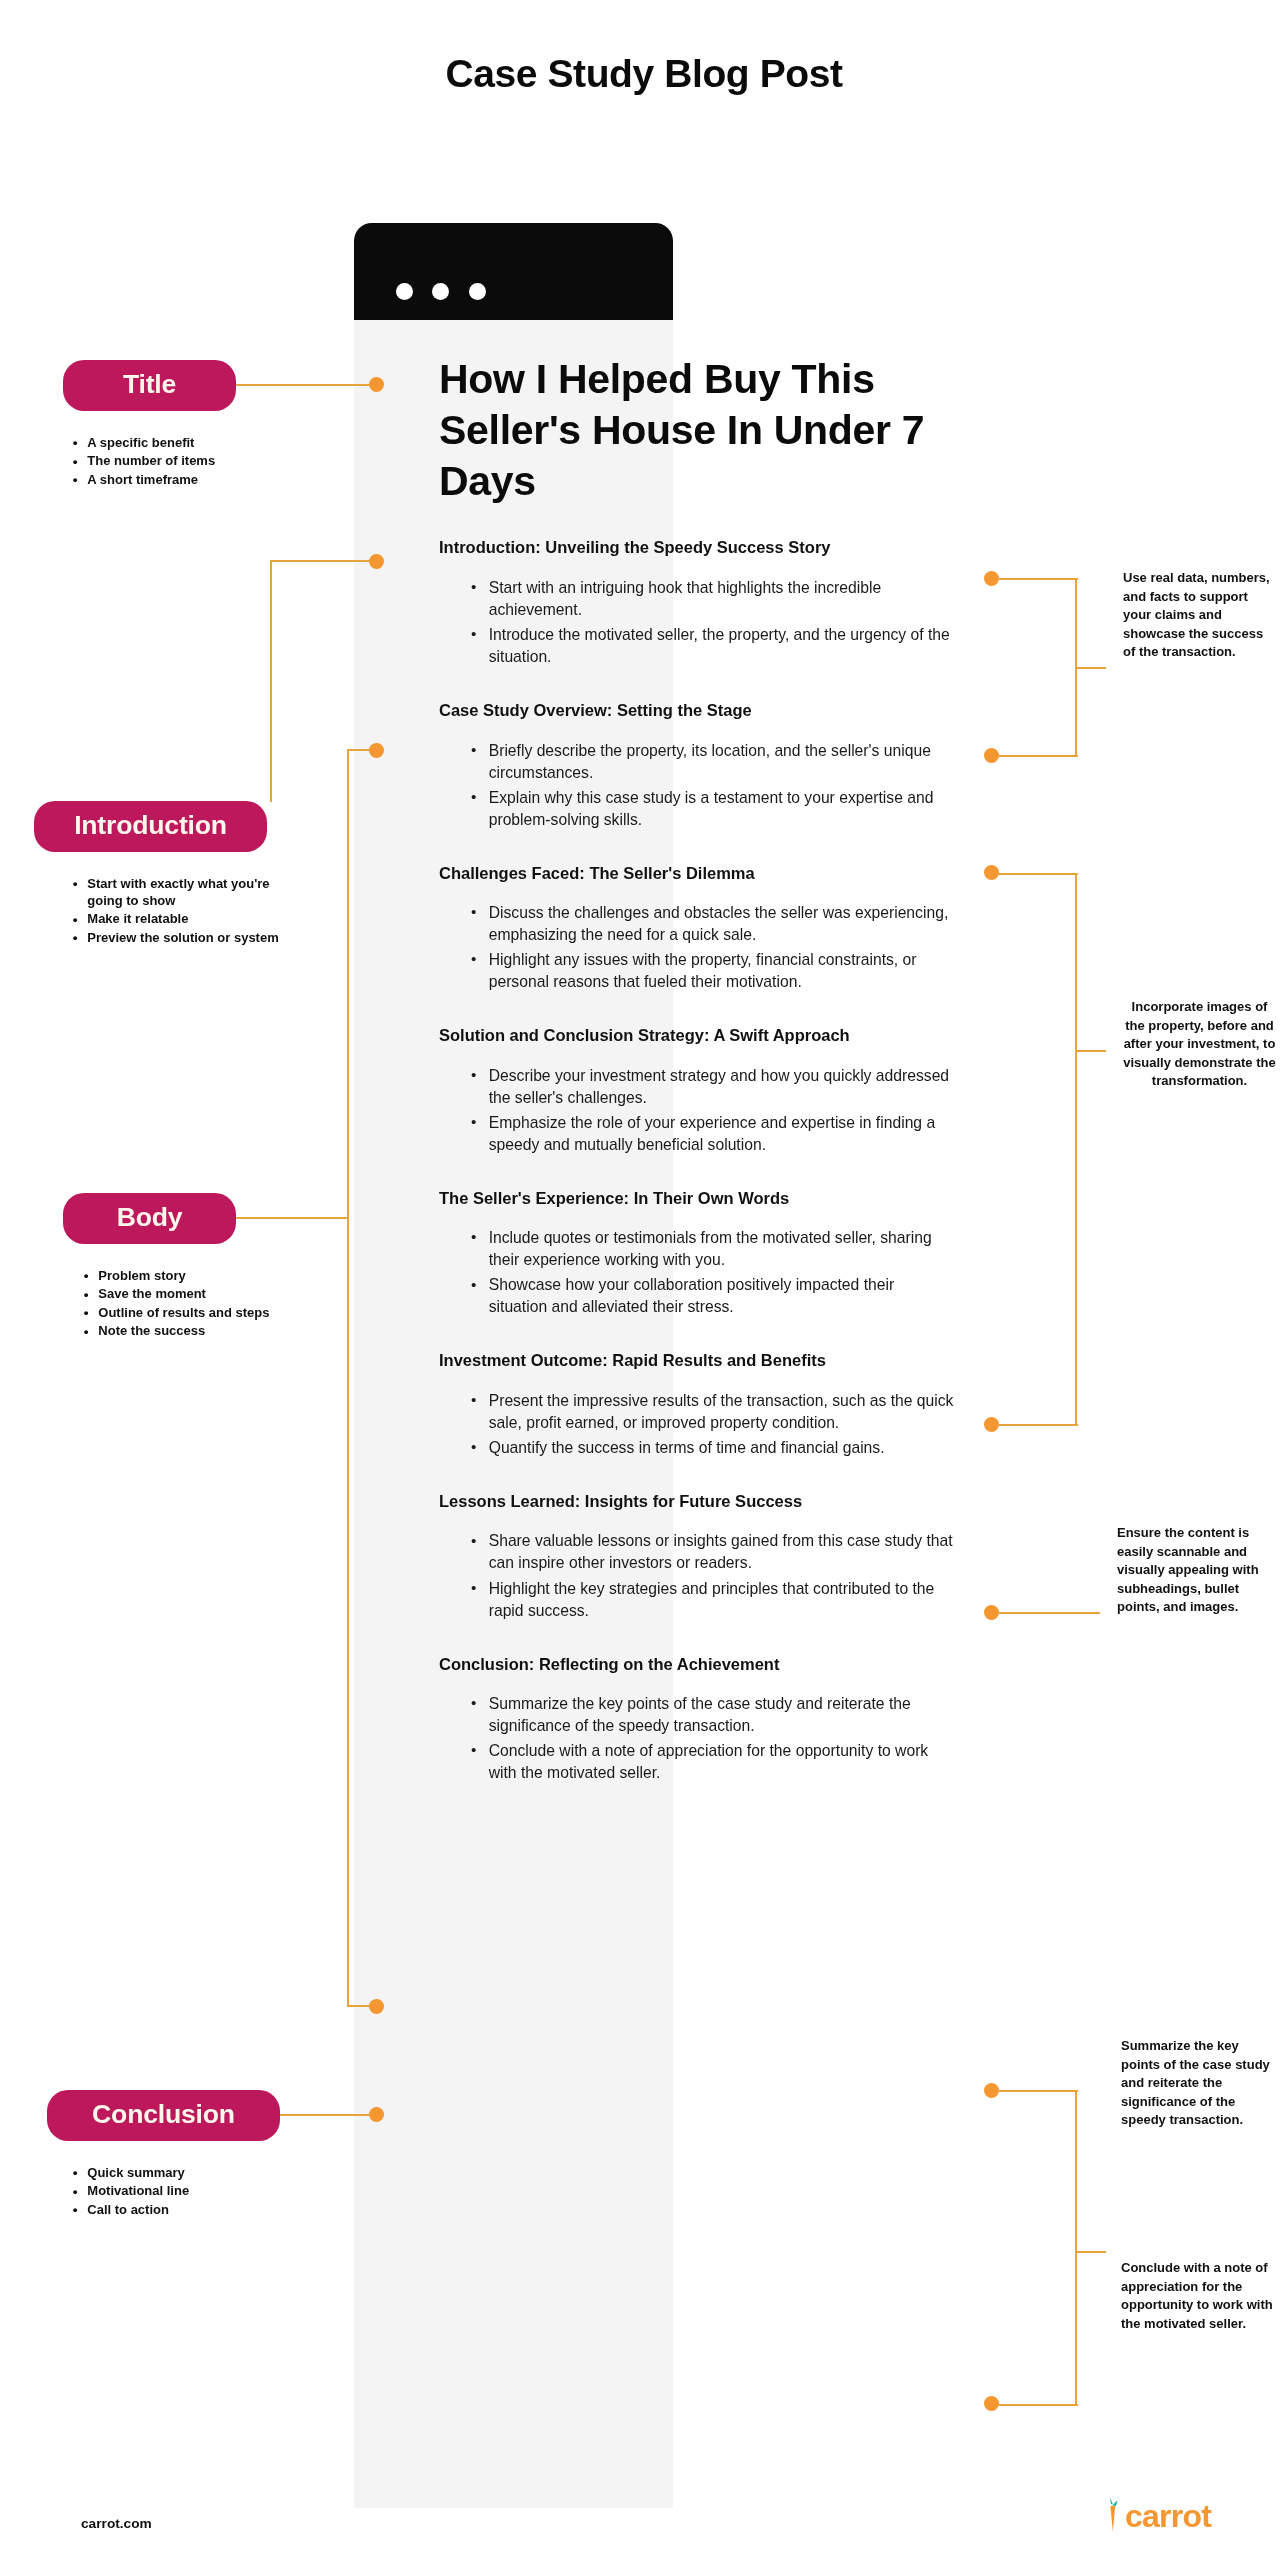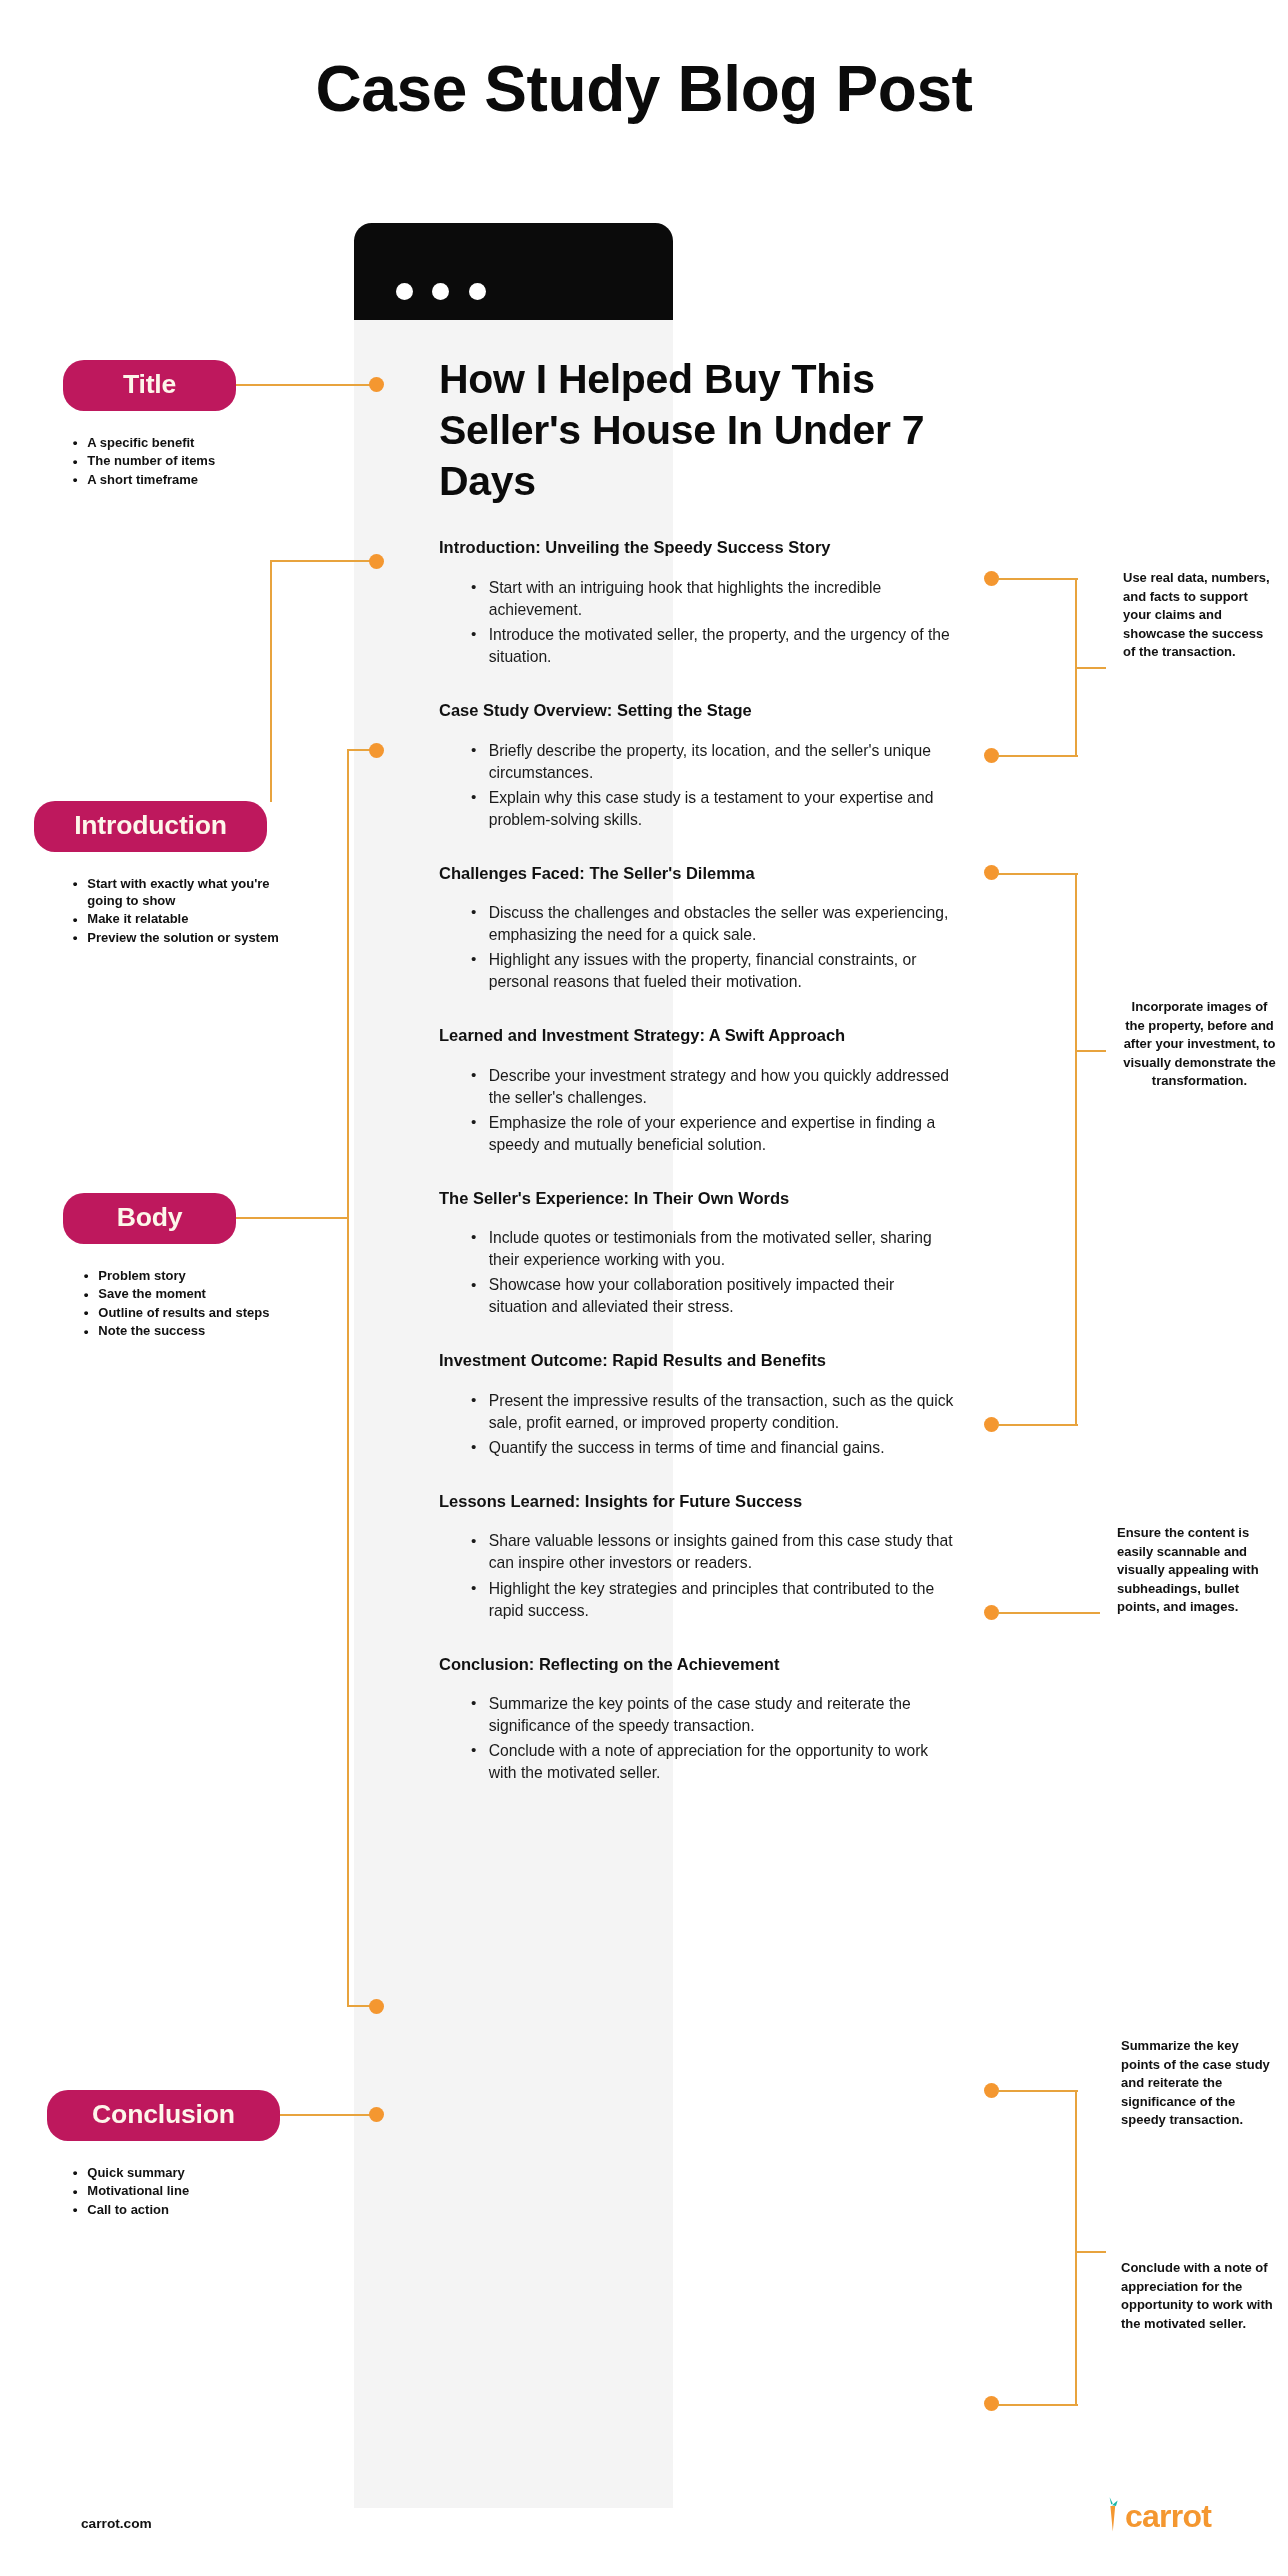--- a/index.html
+++ b/index.html
@@ -17,21 +17,21 @@
     background: #ffffff;
   }
 
   
   .page-title {
     position: absolute;
     top: 52px;
     left: 0;
     width: 1288px;
     text-align: center;
-    font-size: 64px;
+    font-size: 39px;
     font-weight: 700;
     letter-spacing: -0.4px;
     color: #0b0b0b;
   }
 
   
   .browser {
     position: absolute;
     left: 354px;
     top: 223px;
@@ -235,21 +235,21 @@
 
     <div class="sec">
       <div class="sec-head">Challenges Faced: The Seller's Dilemma</div>
       <ul class="sec-list">
         <li>Discuss the challenges and obstacles the seller was experiencing, emphasizing the need for a quick sale.</li>
         <li>Highlight any issues with the property, financial constraints, or personal reasons that fueled their motivation.</li>
       </ul>
     </div>
 
     <div class="sec">
-      <div class="sec-head">Learned and Investment Strategy: A Swift Approach</div>
+      <div class="sec-head">Solution and Conclusion Strategy: A Swift Approach</div>
       <ul class="sec-list">
         <li>Describe your investment strategy and how you quickly addressed the seller's challenges.</li>
         <li>Emphasize the role of your experience and expertise in finding a speedy and mutually beneficial solution.</li>
       </ul>
     </div>
 
     <div class="sec">
       <div class="sec-head">The Seller's Experience: In Their Own Words</div>
       <ul class="sec-list">
         <li>Include quotes or testimonials from the motivated seller, sharing their experience working with you.</li>

